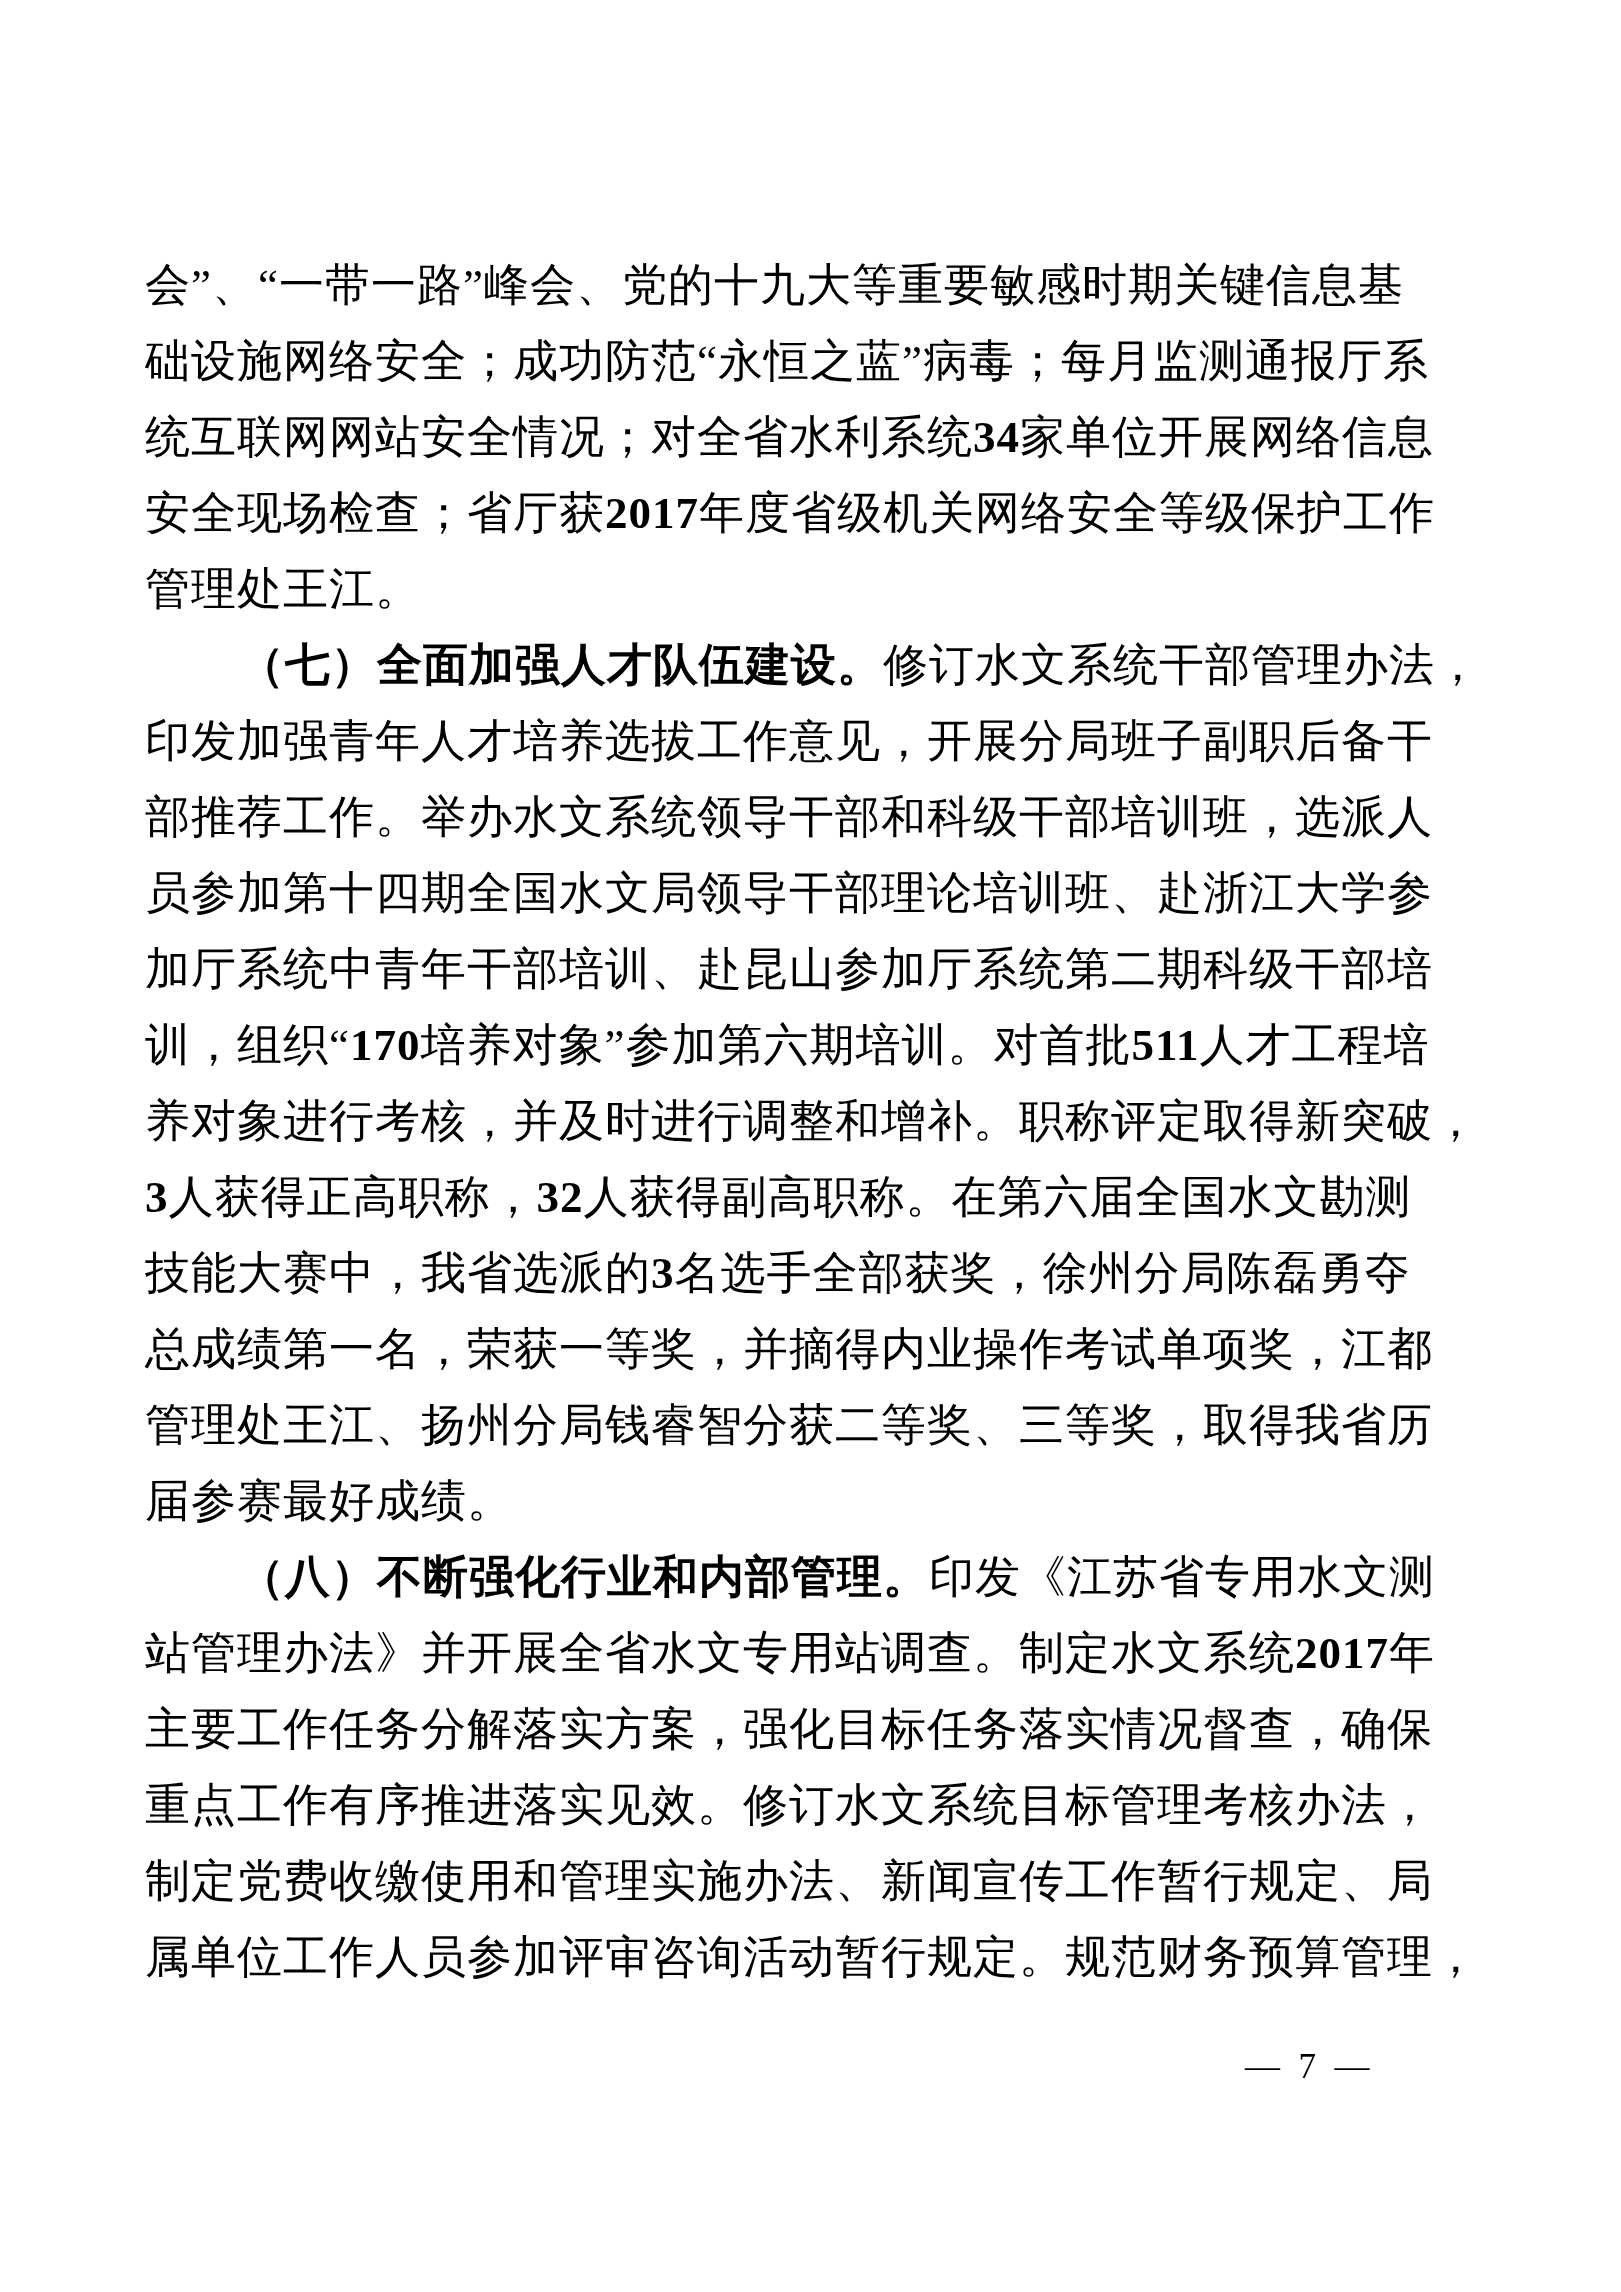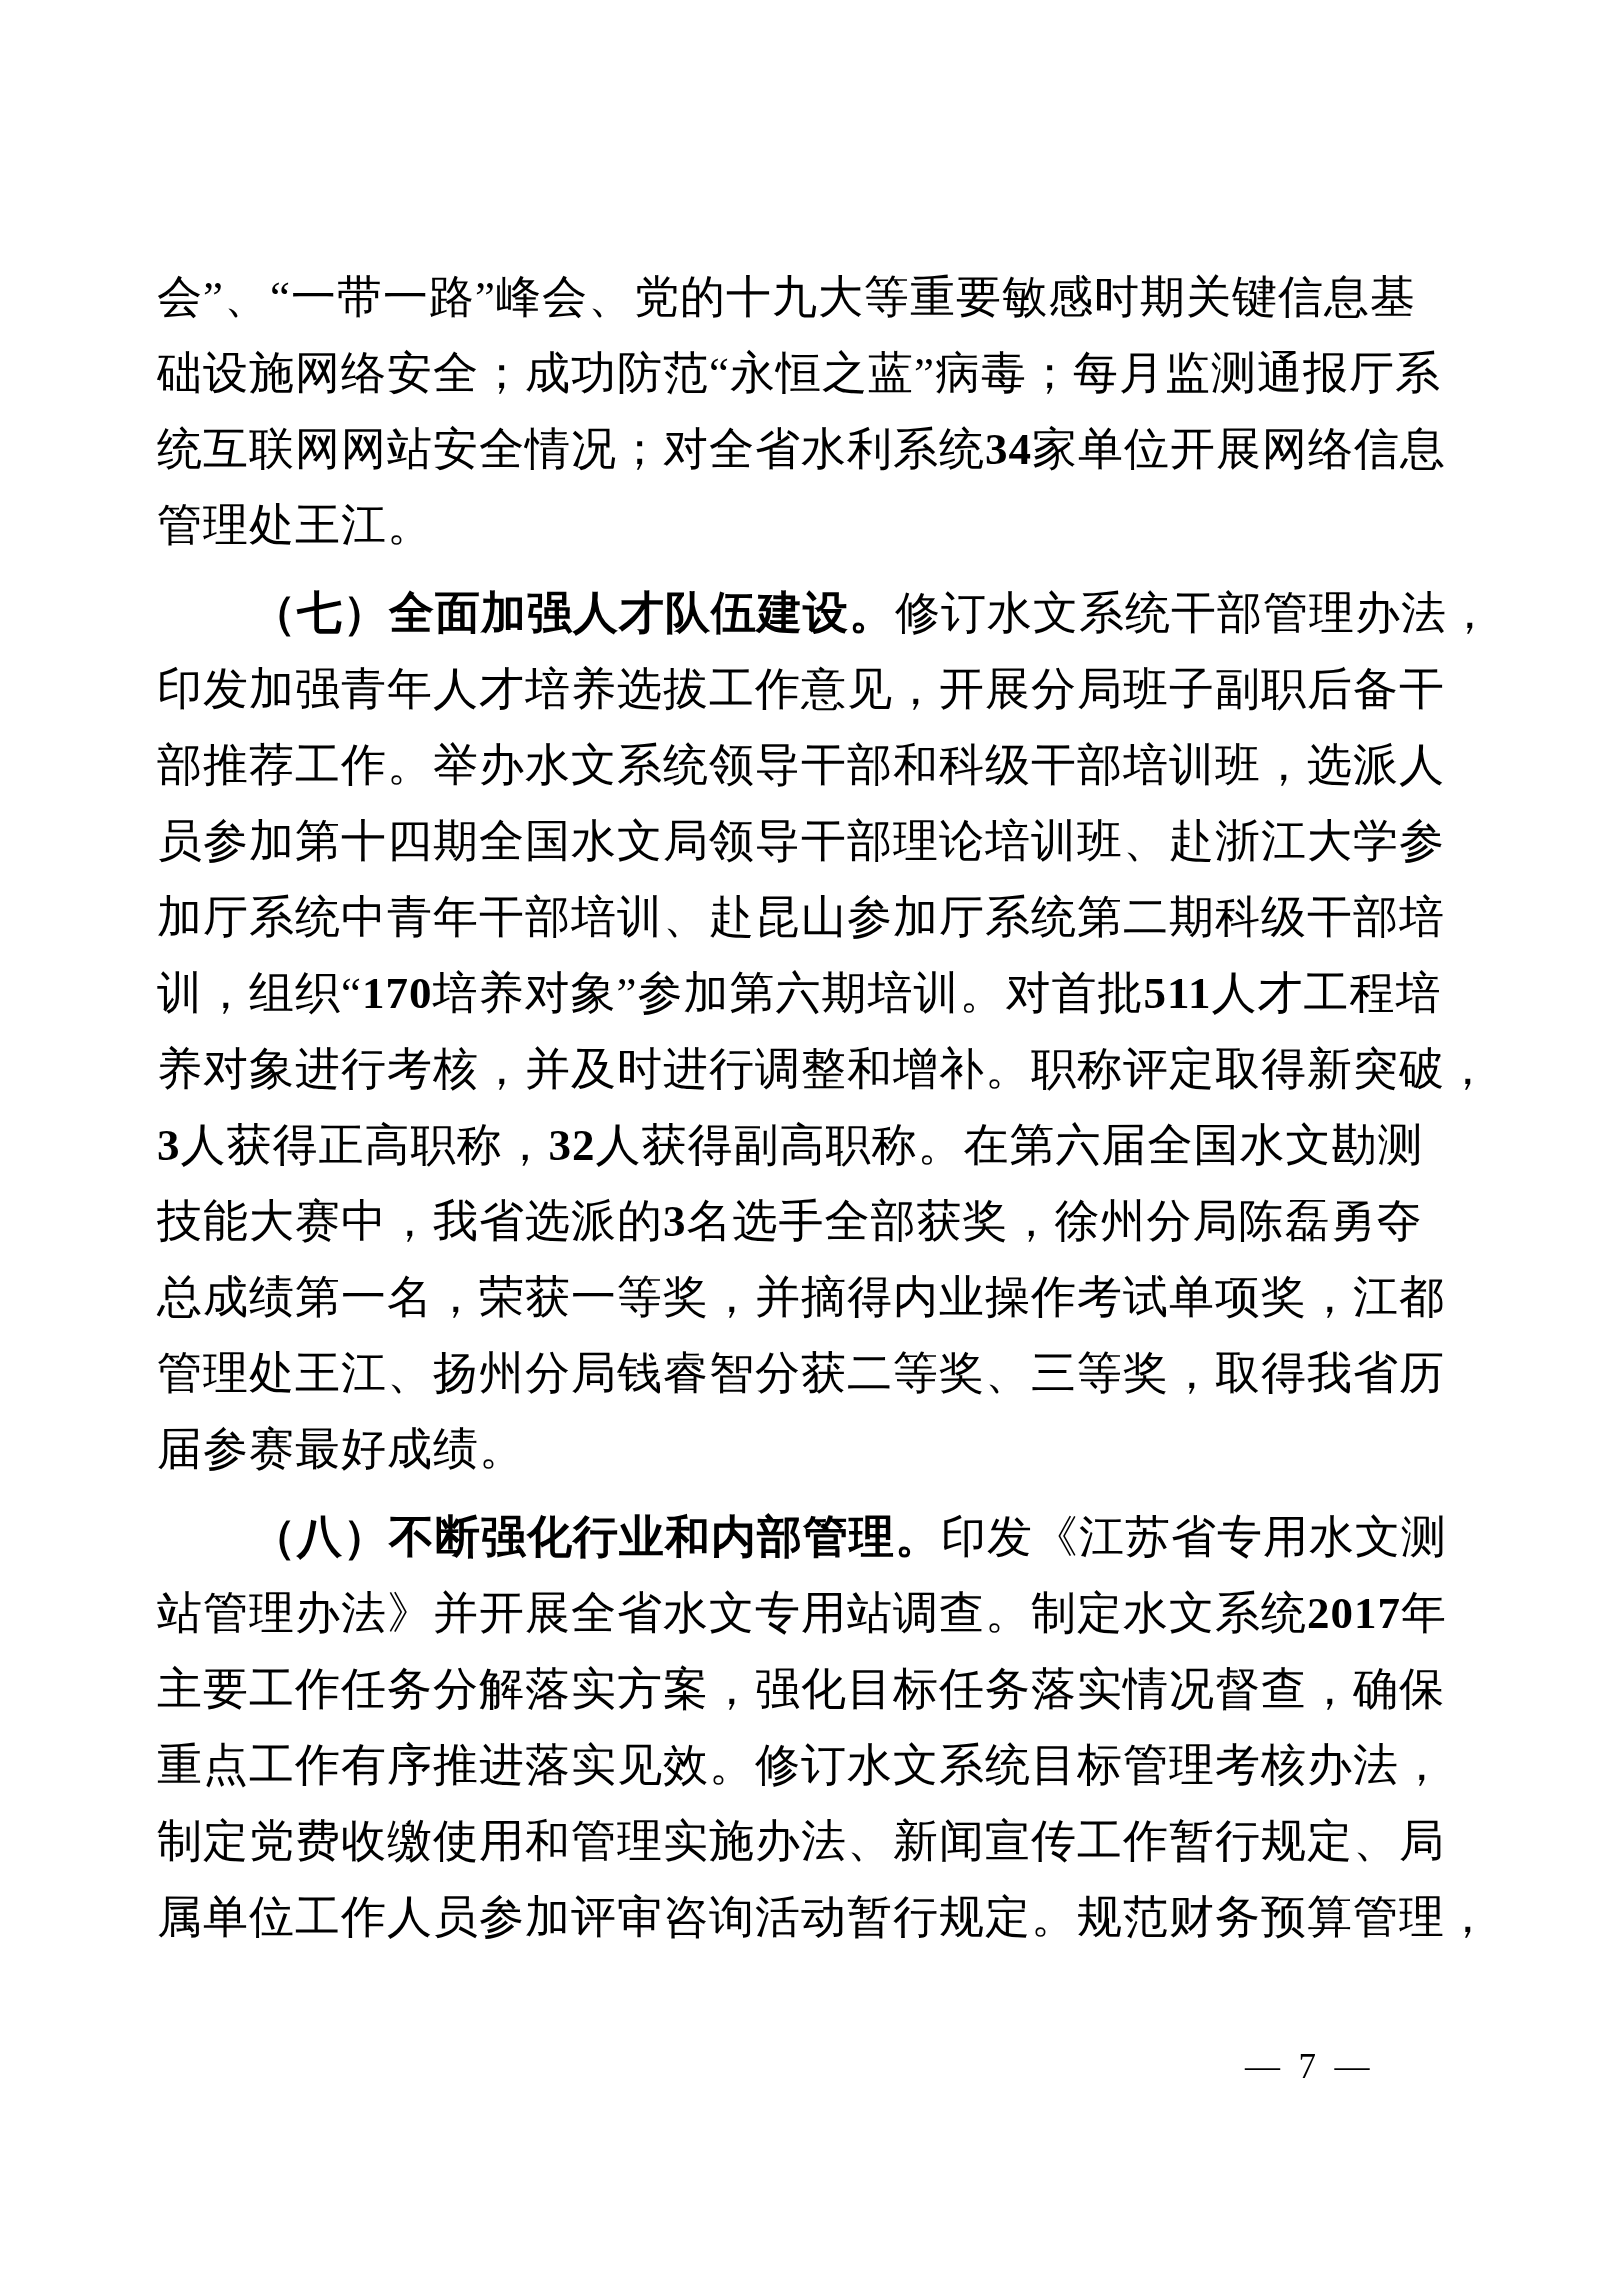--- a/index.html
+++ b/index.html
@@ -16,21 +16,21 @@
     font-family: "Liberation Serif", "DejaVu Serif", serif;
     color: #000000;
   }
   .text-block {
     position: absolute;
     left: 145px;
     top: 247px;
     width: 1355px;
   }
   .para {
-    margin: 12px;
+    margin: 0;
     padding: 0;
   }
   .line {
     height: 76px;
     line-height: 76px;
     font-size: 45px;
     letter-spacing: 1px;
     white-space: nowrap;
     color: #000000;
   }
@@ -54,20 +54,21 @@
 </head>
 <body>
 
 <div class="page">
   <div class="text-block">
 
     <div class="para">
       <div class="line"><span>会”、“一带一路”峰会、党的十九大等重要敏感时期关键信息基</span></div>
       <div class="line"><span>础设施网络安全；成功防范“永恒之蓝”病毒；每月监测通报厅系</span></div>
       <div class="line"><span>统互联网网站安全情况；对全省水利系统</span><span class="b">34</span><span>家单位开展网络信息</span></div>
+      <div class="line"><span>安全现场检查；省厅获</span><span class="b">2017</span><span>年度省级机关网络安全等级保护工作</span></div>
       <div class="line"><span>管理处王江。</span></div>
     </div>
 
     <div class="para">
       <div class="line indent"><span class="b">（七）全面加强人才队伍建设。</span><span>修订水文系统干部管理办法，</span></div>
       <div class="line"><span>印发加强青年人才培养选拔工作意见，开展分局班子副职后备干</span></div>
       <div class="line"><span>部推荐工作。举办水文系统领导干部和科级干部培训班，选派人</span></div>
       <div class="line"><span>员参加第十四期全国水文局领导干部理论培训班、赴浙江大学参</span></div>
       <div class="line"><span>加厅系统中青年干部培训、赴昆山参加厅系统第二期科级干部培</span></div>
       <div class="line"><span>训，组织“</span><span class="b">170</span><span>培养对象”参加第六期培训。对首批</span><span class="b">511</span><span>人才工程培</span></div>

